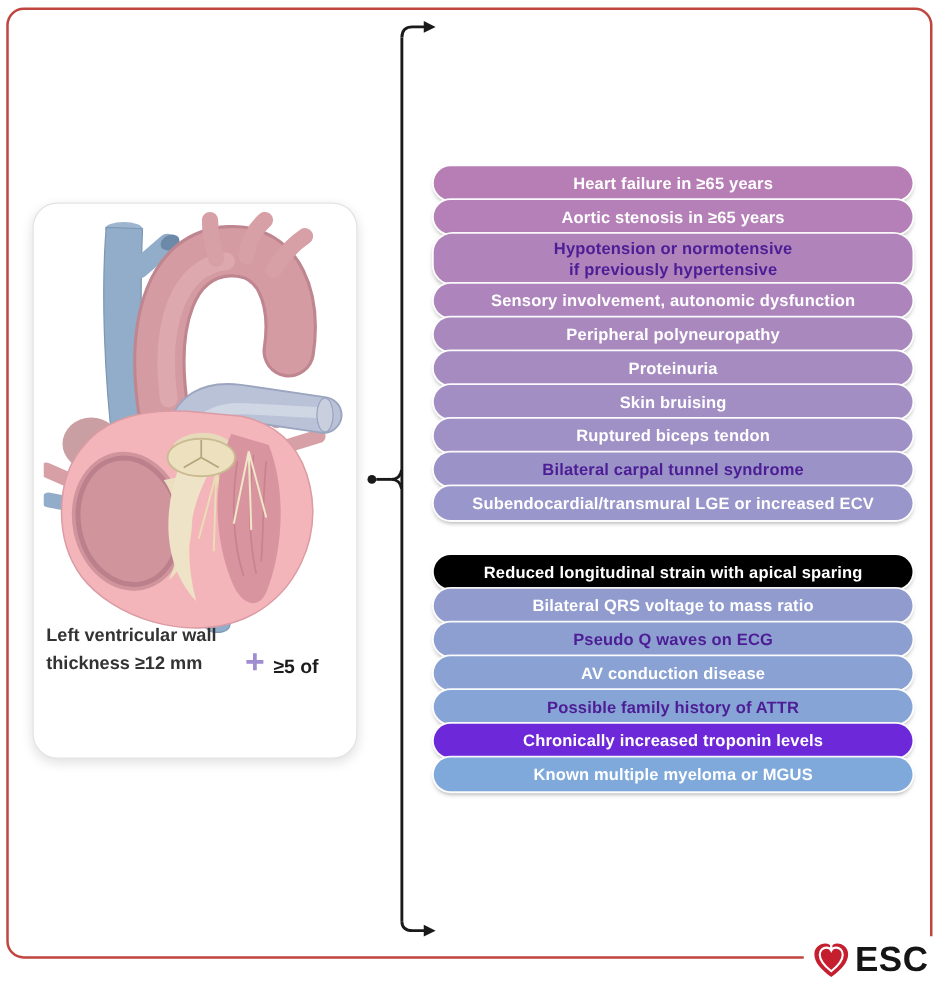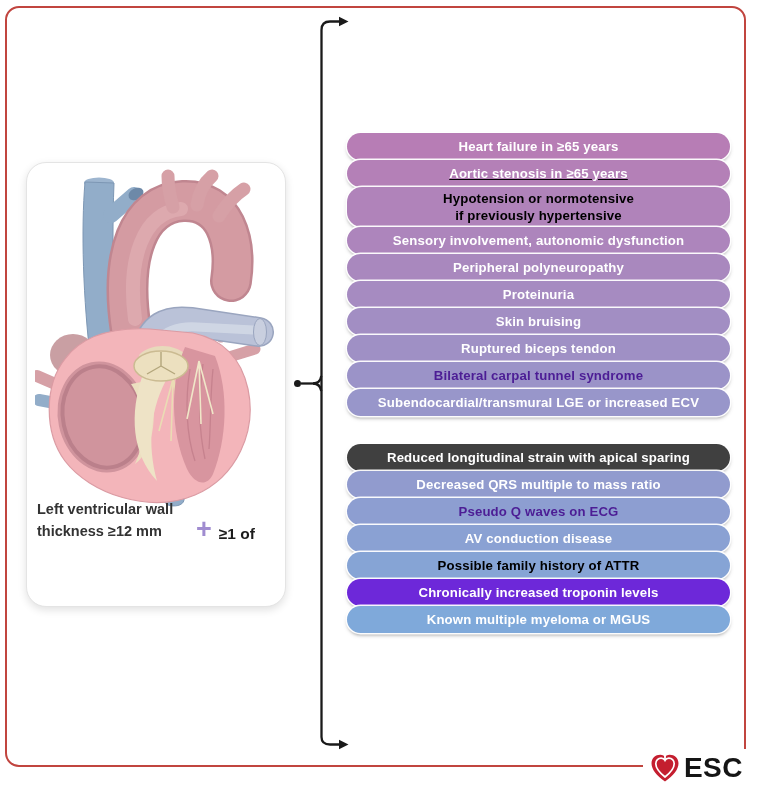--- a/index.html
+++ b/index.html
@@ -85,21 +85,21 @@
 
       <ellipse cx="126" cy="197" rx="27" ry="15" fill="#ece0bf" stroke="#cbbb92" stroke-width="1.5"></ellipse>
       <path d="M126,197 L126,183 M126,197 L112,205 M126,197 L140,205" stroke="#b3a67c" stroke-width="1.4" fill="none"></path>
     </svg>
     <div class="caption">
       <div class="caption-text">
         <span>Left ventricular wall</span><br>
         <span>thickness ≥12 mm</span>
       </div>
       <span class="plus" style="color: rgb(160, 140, 208);">+</span>
-      <span class="cond">≥1 of</span>
+      <span class="cond">≥5 of</span>
     </div>
   </div>
 
   <svg class="connector" viewBox="0 0 760 789">
     <g stroke="#1a1a1a" stroke-width="2.3" fill="none">
       <path d="M321.5,30 L321.5,737"></path>
       <path d="M321.5,30 Q321.5,21.5 330,21.5 L340,21.5"></path>
       <path d="M321.5,737 Q321.5,744.5 330,744.5 L340,744.5"></path>
       <path d="M301,383.5 L313,383.5"></path>
       <path d="M313,383.5 C318,383.5 320.5,381 321.3,376"></path>
@@ -108,25 +108,25 @@
     <circle cx="297.5" cy="383.5" r="3.5" fill="#1a1a1a"></circle>
     <polygon points="339,16.8 348.5,21.5 339,26.2" fill="#1a1a1a"></polygon>
     <polygon points="339,739.8 348.5,744.5 339,749.2" fill="#1a1a1a"></polygon>
   </svg>
 
   <div class="pill-list">
 
   <div class="pill" style="background: rgb(183, 125, 181);">
         <span style="color: rgb(255, 255, 255);">Heart failure in ≥65 years</span>
       </div>
-      <div class="pill" style="background: rgb(180, 128, 183); text-decoration: underline;">
+      <div class="pill" style="background: rgb(180, 128, 183);">
         <span style="color: rgb(255, 255, 255);">Aortic stenosis in ≥65 years</span>
       </div>
       <div class="pill" style="background: rgb(176, 131, 186);">
-        <span style="color: #000000;">Hypotension or normotensive
+        <span style="color: #4c1d95;">Hypotension or normotensive
 if previously hypertensive</span>
       </div>
       <div class="pill" style="background: rgb(173, 133, 188);">
         <span style="color: rgb(255, 255, 255);">Sensory involvement, autonomic dysfunction</span>
       </div>
       <div class="pill" style="background: rgb(169, 136, 190);">
         <span style="color: rgb(255, 255, 255);">Peripheral polyneuropathy</span>
       </div>
       <div class="pill" style="background: rgb(166, 139, 193);">
         <span style="color: rgb(255, 255, 255);">Proteinuria</span>
@@ -136,34 +136,34 @@
       </div>
       <div class="pill" style="background: rgb(159, 144, 197);">
         <span style="color: rgb(255, 255, 255);">Ruptured biceps tendon</span>
       </div>
       <div class="pill" style="background: rgb(155, 147, 200);">
         <span style="color: #4c1d95;">Bilateral carpal tunnel syndrome</span>
       </div>
       <div class="pill" style="background: rgb(152, 150, 202);">
         <span style="color: rgb(255, 255, 255);">Subendocardial/transmural LGE or increased ECV</span>
       </div>
-      <div class="pill" style="background: #404040; margin-top: 28px;">
+      <div class="pill" style="background: #000000; margin-top: 28px;">
         <span style="color: rgb(255, 255, 255);">Reduced longitudinal strain with apical sparing</span>
       </div>
       <div class="pill" style="background: rgb(145, 155, 206);">
-        <span style="color: rgb(255, 255, 255);">Decreased QRS multiple to mass ratio</span>
+        <span style="color: rgb(255, 255, 255);">Bilateral QRS voltage to mass ratio</span>
       </div>
       <div class="pill" style="background: rgb(141, 158, 209);">
         <span style="color: #4c1d95;">Pseudo Q waves on ECG</span>
       </div>
       <div class="pill" style="background: rgb(138, 161, 211);">
         <span style="color: rgb(255, 255, 255);">AV conduction disease</span>
       </div>
       <div class="pill" style="background: rgb(134, 164, 213);">
-        <span style="color: #000000;">Possible family history of ATTR</span>
+        <span style="color: #4c1d95;">Possible family history of ATTR</span>
       </div>
       <div class="pill" style="background: #6d28d9;">
         <span style="color: rgb(255, 255, 255);">Chronically increased troponin levels</span>
       </div>
       <div class="pill" style="background: rgb(127, 169, 218);">
         <span style="color: rgb(255, 255, 255);">Known multiple myeloma or MGUS</span>
       </div>
     </div>
 
   <div class="esc">

